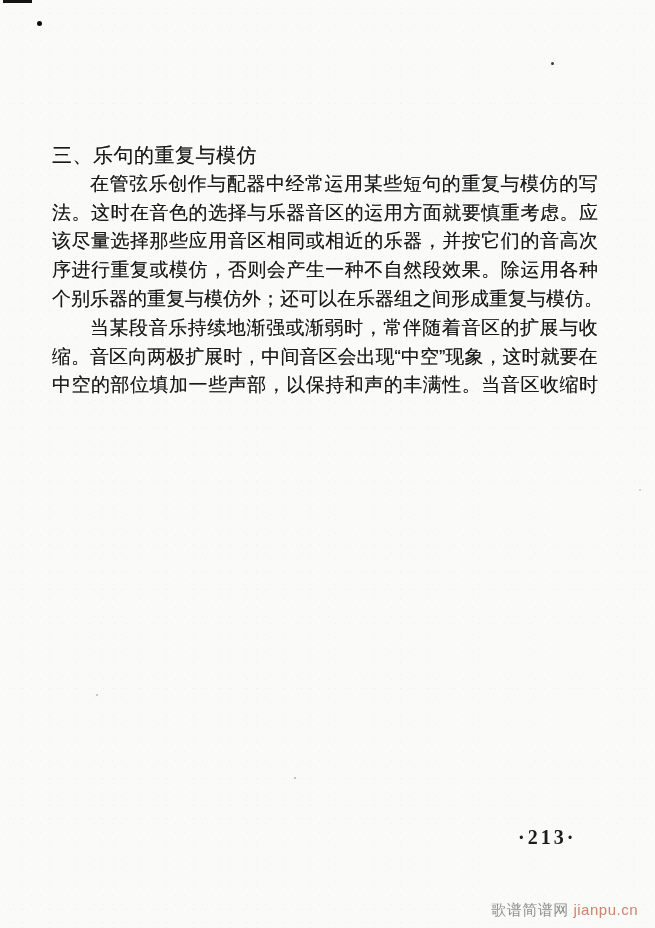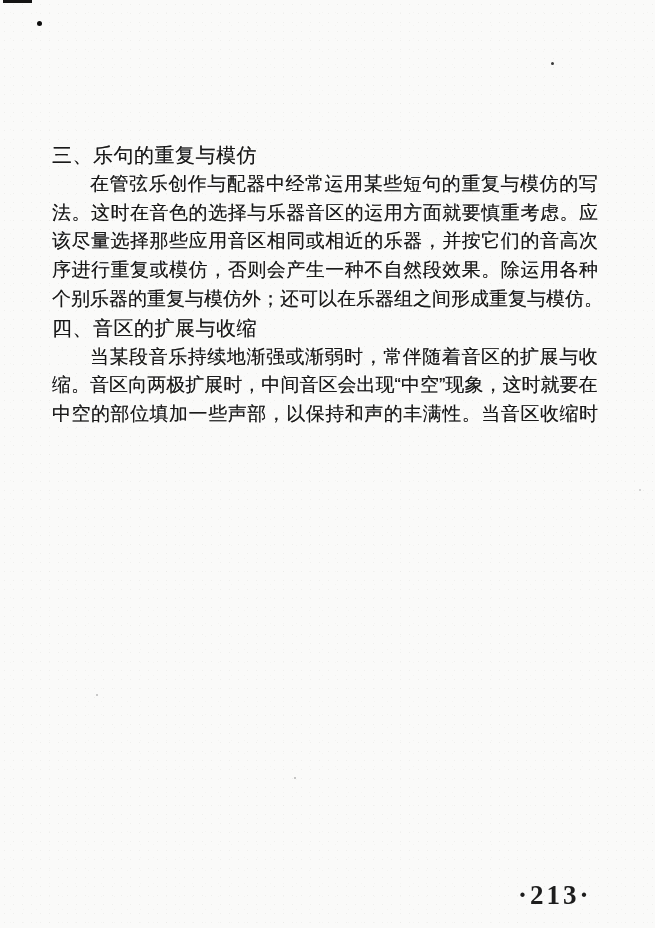--- a/index.html
+++ b/index.html
@@ -40,24 +40,24 @@
   .indent { padding-left: 38px; }
   .heading {
     font-size: 20px;
     letter-spacing: 0.5px;
   }
   .short { letter-spacing: 0.5px; }
 
   
   .page-number {
     position: absolute;
-    left: 518px; top: 880px;
+    left: 518px; top: 826px;
     font-family: "Liberation Serif", serif;
     font-weight: bold;
-    font-size: 27px;
+    font-size: 20px;
     letter-spacing: 3px;
     color: #1d1d1d;
   }
 
   
   .watermark {
     position: absolute;
     right: 17px; top: 901px;
     font-size: 15px;
     letter-spacing: 0.5px;
@@ -233,21 +233,20 @@
         <span>形</span>
         <span>成</span>
         <span>重</span>
         <span>复</span>
         <span>与</span>
         <span>模</span>
         <span>仿</span>
         <span>。</span>
       </div>
 
-    <div class="line heading">四、音区的扩展与收缩</div>
     <div class="line j indent">
         <span>当</span>
         <span>某</span>
         <span>段</span>
         <span>音</span>
         <span>乐</span>
         <span>持</span>
         <span>续</span>
         <span>地</span>
         <span>渐</span>
@@ -328,14 +327,18 @@
         <span>音</span>
         <span>区</span>
         <span>收</span>
         <span>缩</span>
         <span>时</span>
       </div>
   </div>
 
   <div class="page-number">·213·</div>
 
+  <div class="watermark">
+    <span class="site-name">歌谱简谱网</span>
+    <span class="site-url">jianpu.cn</span>
+  </div>
 
 </div>
 
 </body></html>

